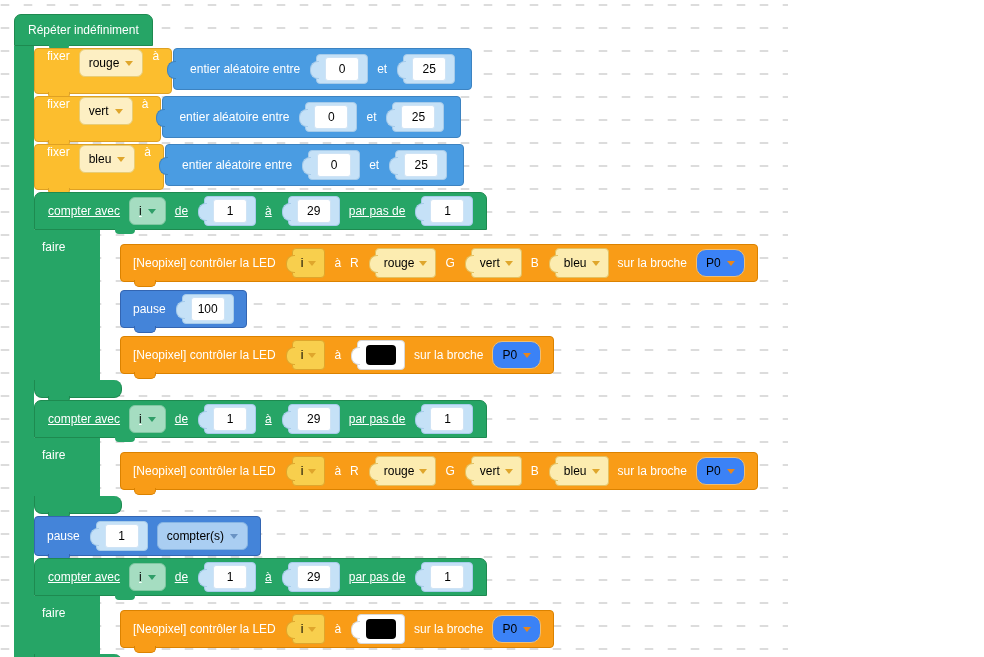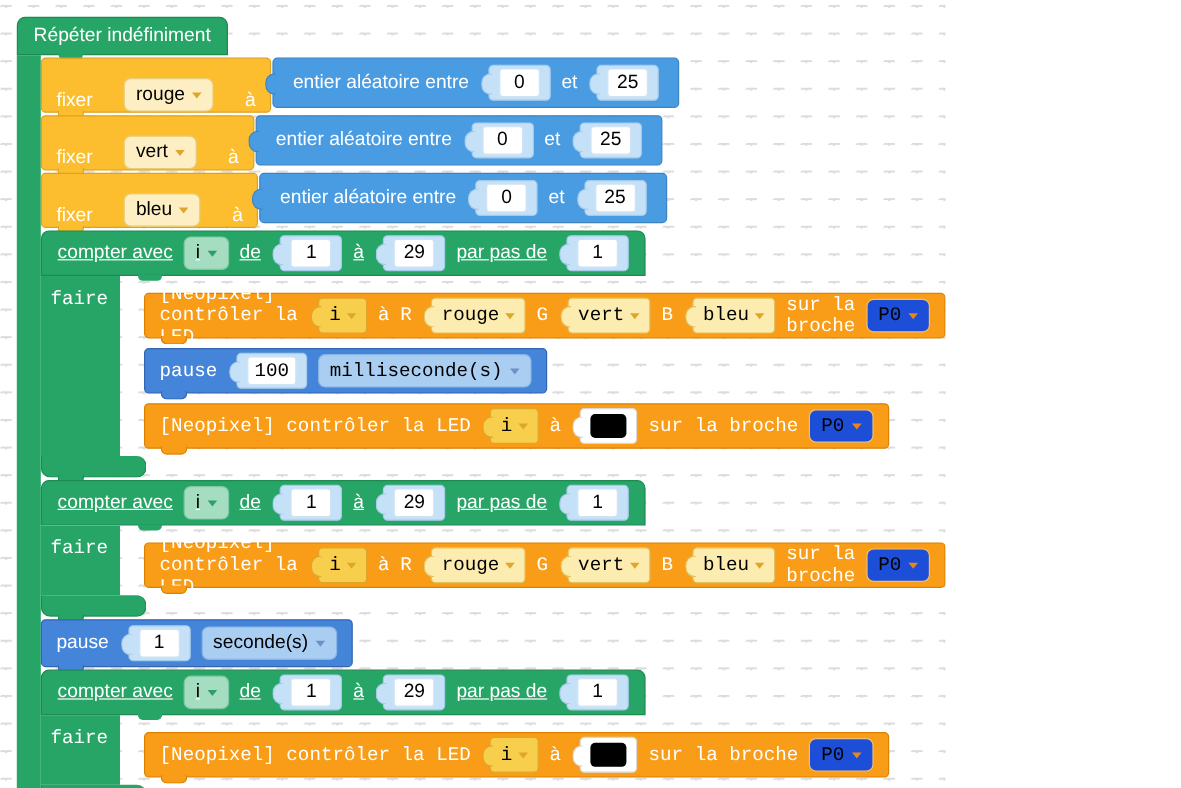--- a/index.html
+++ b/index.html
@@ -2,21 +2,21 @@
 <html><head>
 <meta charset="utf-8">
 <style>
   html,body { margin:0; padding:0; }
   .workspace {
     position:relative; width:788px; height:657px; overflow:hidden;
     background-color:#ffffff;
     background-image: radial-gradient(5px 1.2px at 5px 5px, #dcdcdc 97%, transparent 100%);
     background-size: 23px 23px;
     font-family:"Liberation Sans", sans-serif;
-    font-size:16px;
+    font-size:12px;
   }
   .main { position:absolute; left:14px; top:14px; }
 
   
   .cblock { display:flex; flex-direction:column; align-items:flex-start; }
   .chead {
     display:inline-flex; align-items:center; gap:9px; padding:0 13px;
     color:#fff; position:relative; border:1px solid #1E8A50;
     background:#26A566; border-radius:7px 7px 0 0;
   }
@@ -24,21 +24,21 @@
   .forblock > .chead { height:36px;text-decoration:underline; }
   .cbody {
     position:relative; display:flex; flex-direction:column; align-items:flex-start;
   }
   .cbody::before { 
     content:''; position:absolute; top:-1px; left:15px; width:20px; height:5px;
     background:#26A566; border-radius:0 0 4px 4px;
   }
   .repeat > .cbody { border-left:20px solid #26A566; padding:2px 0 3px 0; }
   .repeat > .cbody > * + * { margin-top:2px; }
-  .forblock > .cbody { border-left:66px solid #26A566; padding:6px 0;font-family:Liberation Mono, monospace; }
+  .forblock > .cbody { border-left:66px solid #26A566; padding:6px 0; }
   .forblock > .cbody > * + * { margin-top:8px;margin-left:20px; }
   .cfoot {
     position:relative; background:#26A566; border:1px solid #1E8A50; border-top:none;
   }
   .forblock > .cfoot { width:86px; height:17px; border-radius:0 8px 8px 8px; }
   .cfoot::after {
     content:''; position:absolute; left:13px; bottom:-6px; width:20px; height:6px;
     background:#26A566; border:1px solid #1E8A50; border-top:none; border-radius:0 0 5px 5px;
   }
   .do-label { position:absolute; left:-58px; top:10px; color:#fff; }
@@ -52,21 +52,21 @@
     content:''; position:absolute; left:13px; bottom:-6px; width:20px; height:6px;
     background:inherit; border:1px solid; border-color:inherit; border-top:none;
     border-radius:0 0 5px 5px;
   }
   .orange { background:#F99C17; border-color:#DB8200; }
   .pauseblk { background:#4484D9; border-color:#3365B2; }
   .pause-top { height:38px; }
 
   .fixer { display:inline-flex; align-items:flex-start; }
   .fixer-body {
-    position:relative; display:inline-flex; align-items:flex-end; gap:26px;
+    position:relative; display:inline-flex; align-items:flex-start; gap:9px;
     height:44px; padding:0 12px 0 12px; color:#fff;
     background:#FCBE2E; border:1px solid #DFA123; border-radius:4px;
   }
 
   
   .vblock {
     position:relative; display:inline-flex; align-items:center; gap:9px;
     height:40px; margin-top:0; margin-left:1px; padding:0 16px; color:#fff;
     background:#4A9CE2; border:1px solid #3D83C1; border-radius:4px;
   }
@@ -99,21 +99,21 @@
   .chip { width:30px; height:20px; background:#000000; border-radius:4px; }
 
   
   .dd {
     display:inline-flex; align-items:center; gap:6px; height:26px; padding:0 9px;
     border:1px solid; border-radius:6px; color:#000;
   }
   .dd-green { background:#A5DDC1; border-color:#7FC7A1; }
   .dd-yellowpale { background:#FDEFC3; border-color:#E8CD77; }
   .dd-unit { background:#AACEF2; border-color:#86B4E3; }
-  .dd-pin { background:#1d4ed8; border-color:#EFBE73; }
+  .dd-pin { background:#3b82f6; border-color:#EFBE73;border-radius:10px; }
   .caret {
     width:0; height:0; border-left:4.5px solid transparent;
     border-right:4.5px solid transparent; border-top:5.5px solid;
   }
   .c-green { color:#2F9E68; }
   .c-gold { color:#DFA62C; }
   .c-blue { color:#6A93C4; }
   .c-orange { color:#E8861B; }
 
   
@@ -249,24 +249,20 @@
                 <span>P0</span>
                 <span class="caret c-orange"></span>
               </span>
             </div>
 
             <div class="row pauseblk">
               <span>pause</span>
               <span class="shadow sh-blue">
                 <span class="field">100</span>
               </span>
-              <span class="dd dd-unit">
-                <span>milliseconde(s)</span>
-                <span class="caret c-blue"></span>
-              </span>
             </div>
 
             <div class="row orange">
               <span>[Neopixel] contrôler la LED</span>
               <span class="shadow sh-gold">
                 <span>i</span>
                 <span class="caret c-gold"></span>
               </span>
               <span>à</span>
               <span class="shadow sh-white">
@@ -335,21 +331,21 @@
           </div>
           <div class="cfoot"></div>
         </div>
 
         <div class="row pauseblk pause-top">
           <span>pause</span>
           <span class="shadow sh-blue">
             <span class="field">1</span>
           </span>
           <span class="dd dd-unit">
-            <span>seconde(s)</span>
+            <span>compter(s)</span>
             <span class="caret c-blue"></span>
           </span>
         </div>
 
         <div class="cblock forblock">
           <div class="chead">
             <span>compter avec</span>
             <span class="dd dd-green">
               <span>i</span>
               <span class="caret c-green"></span>

